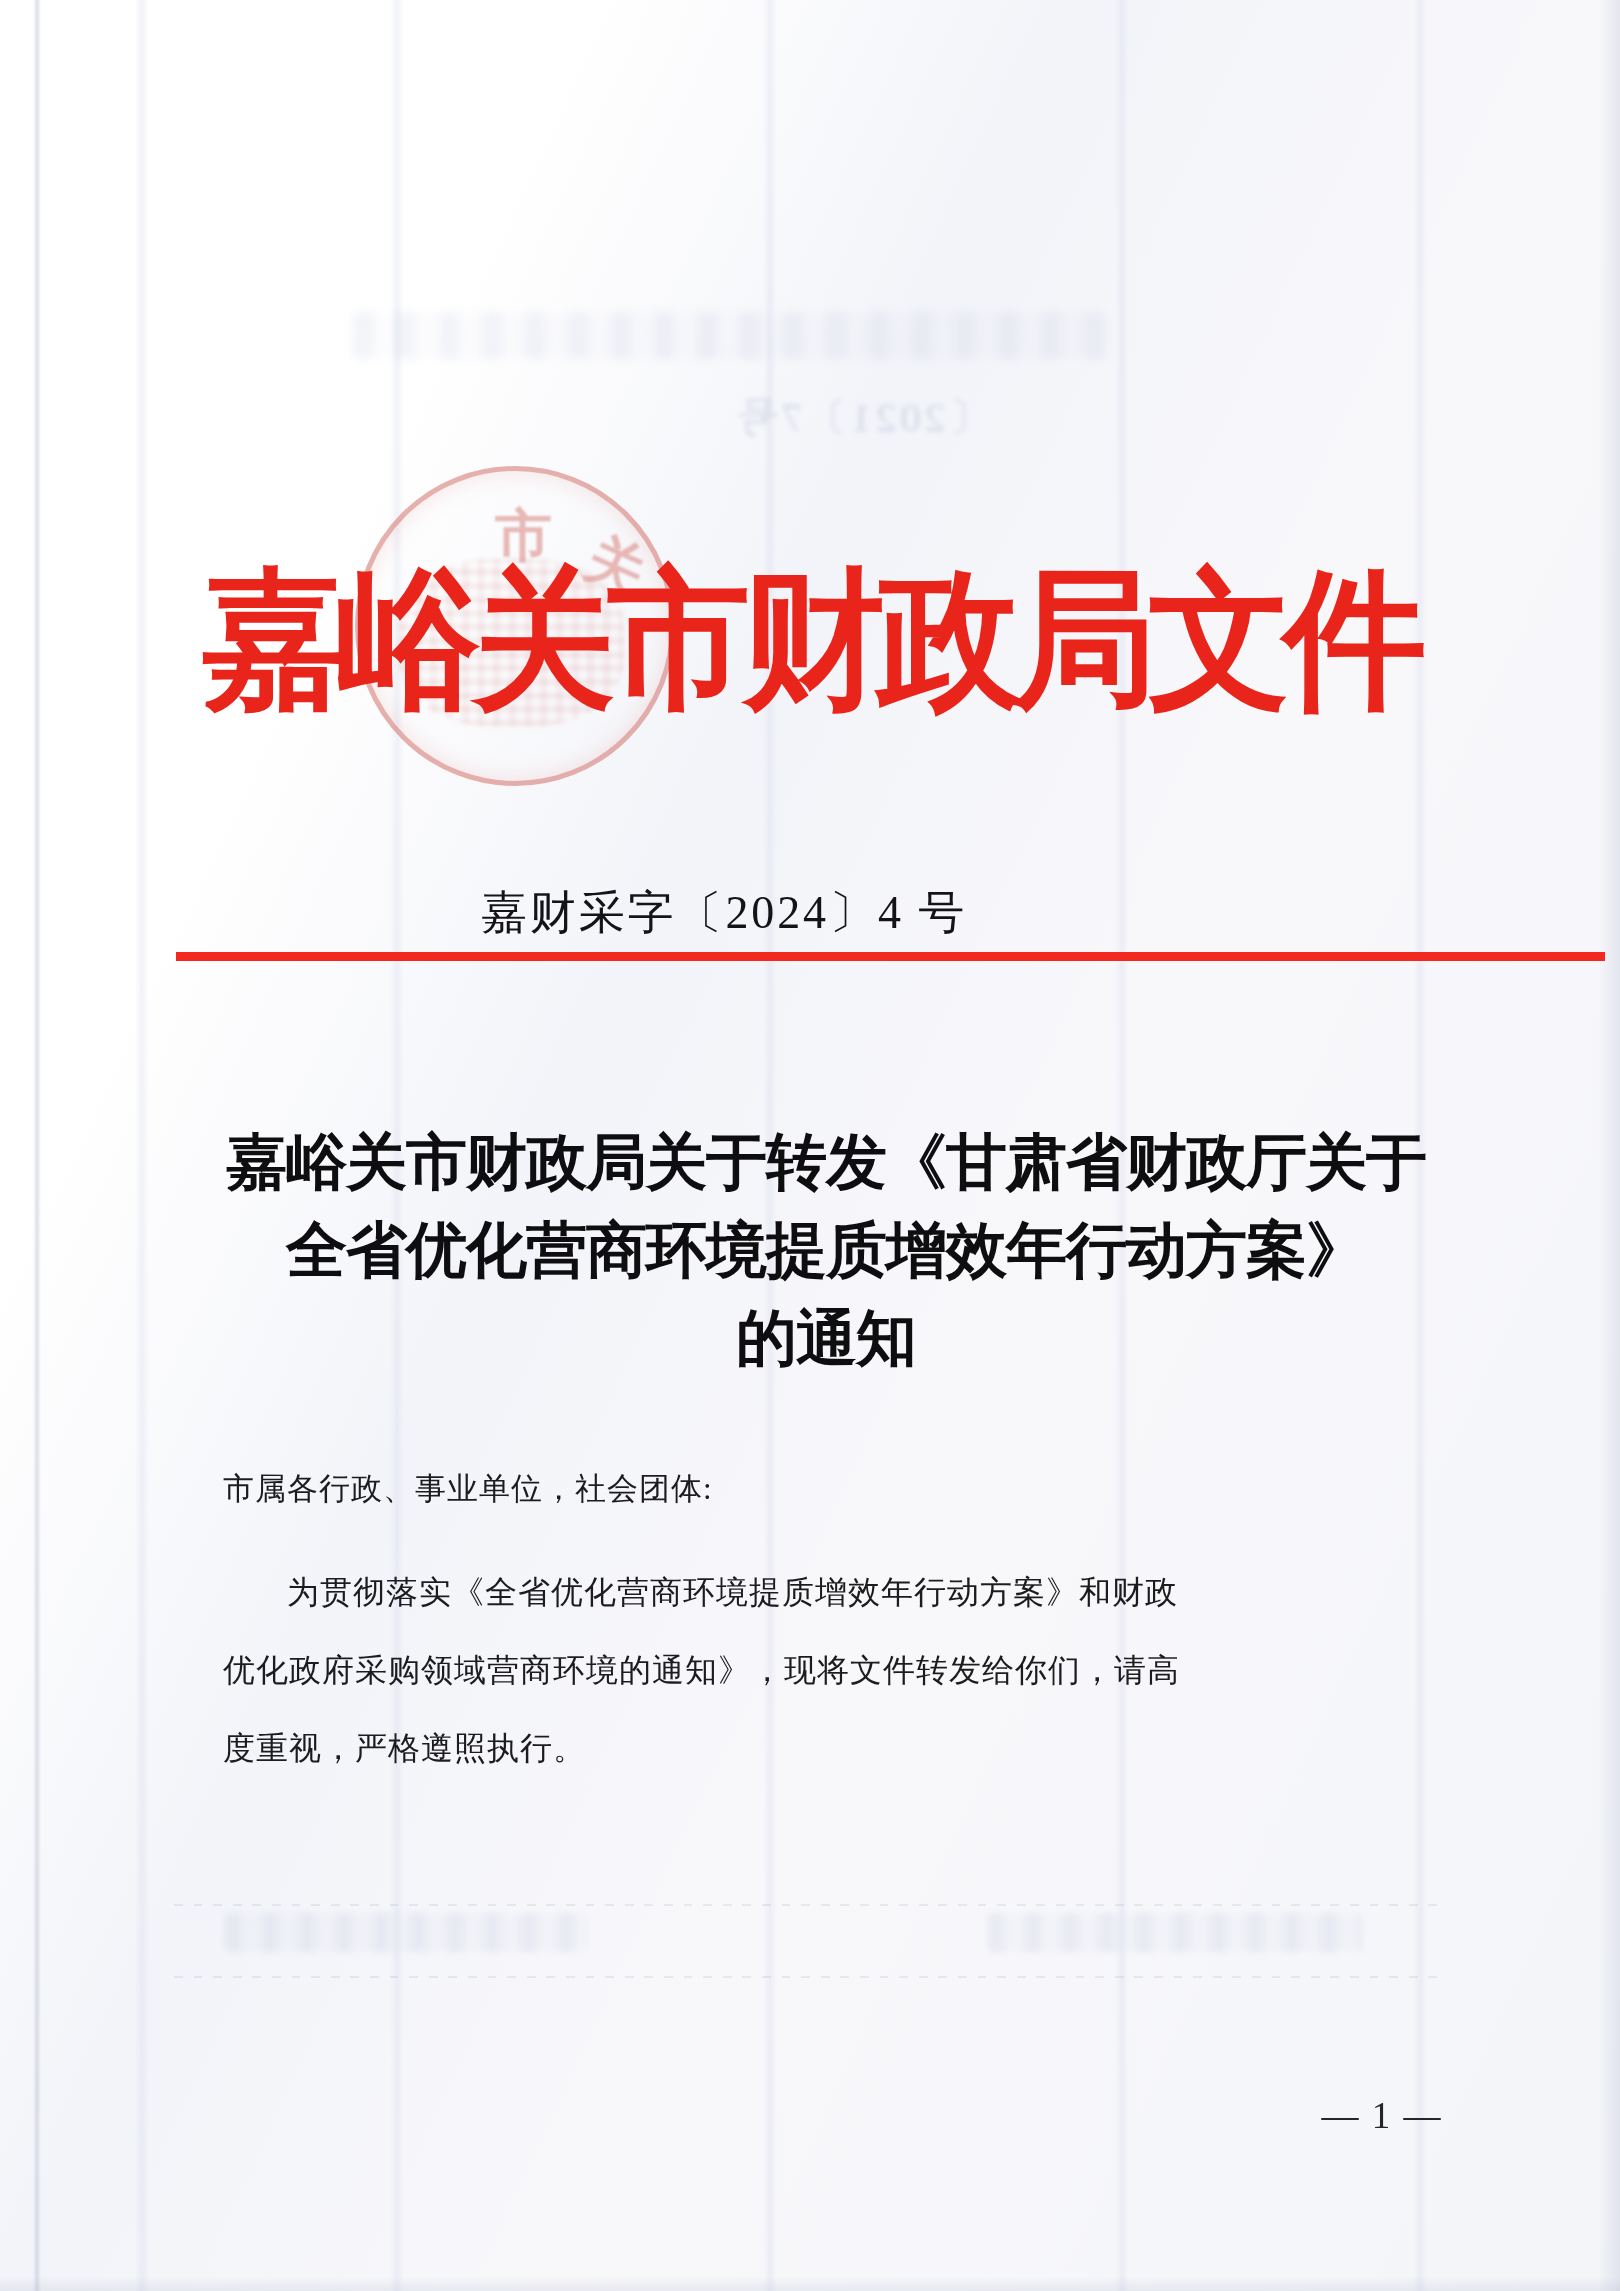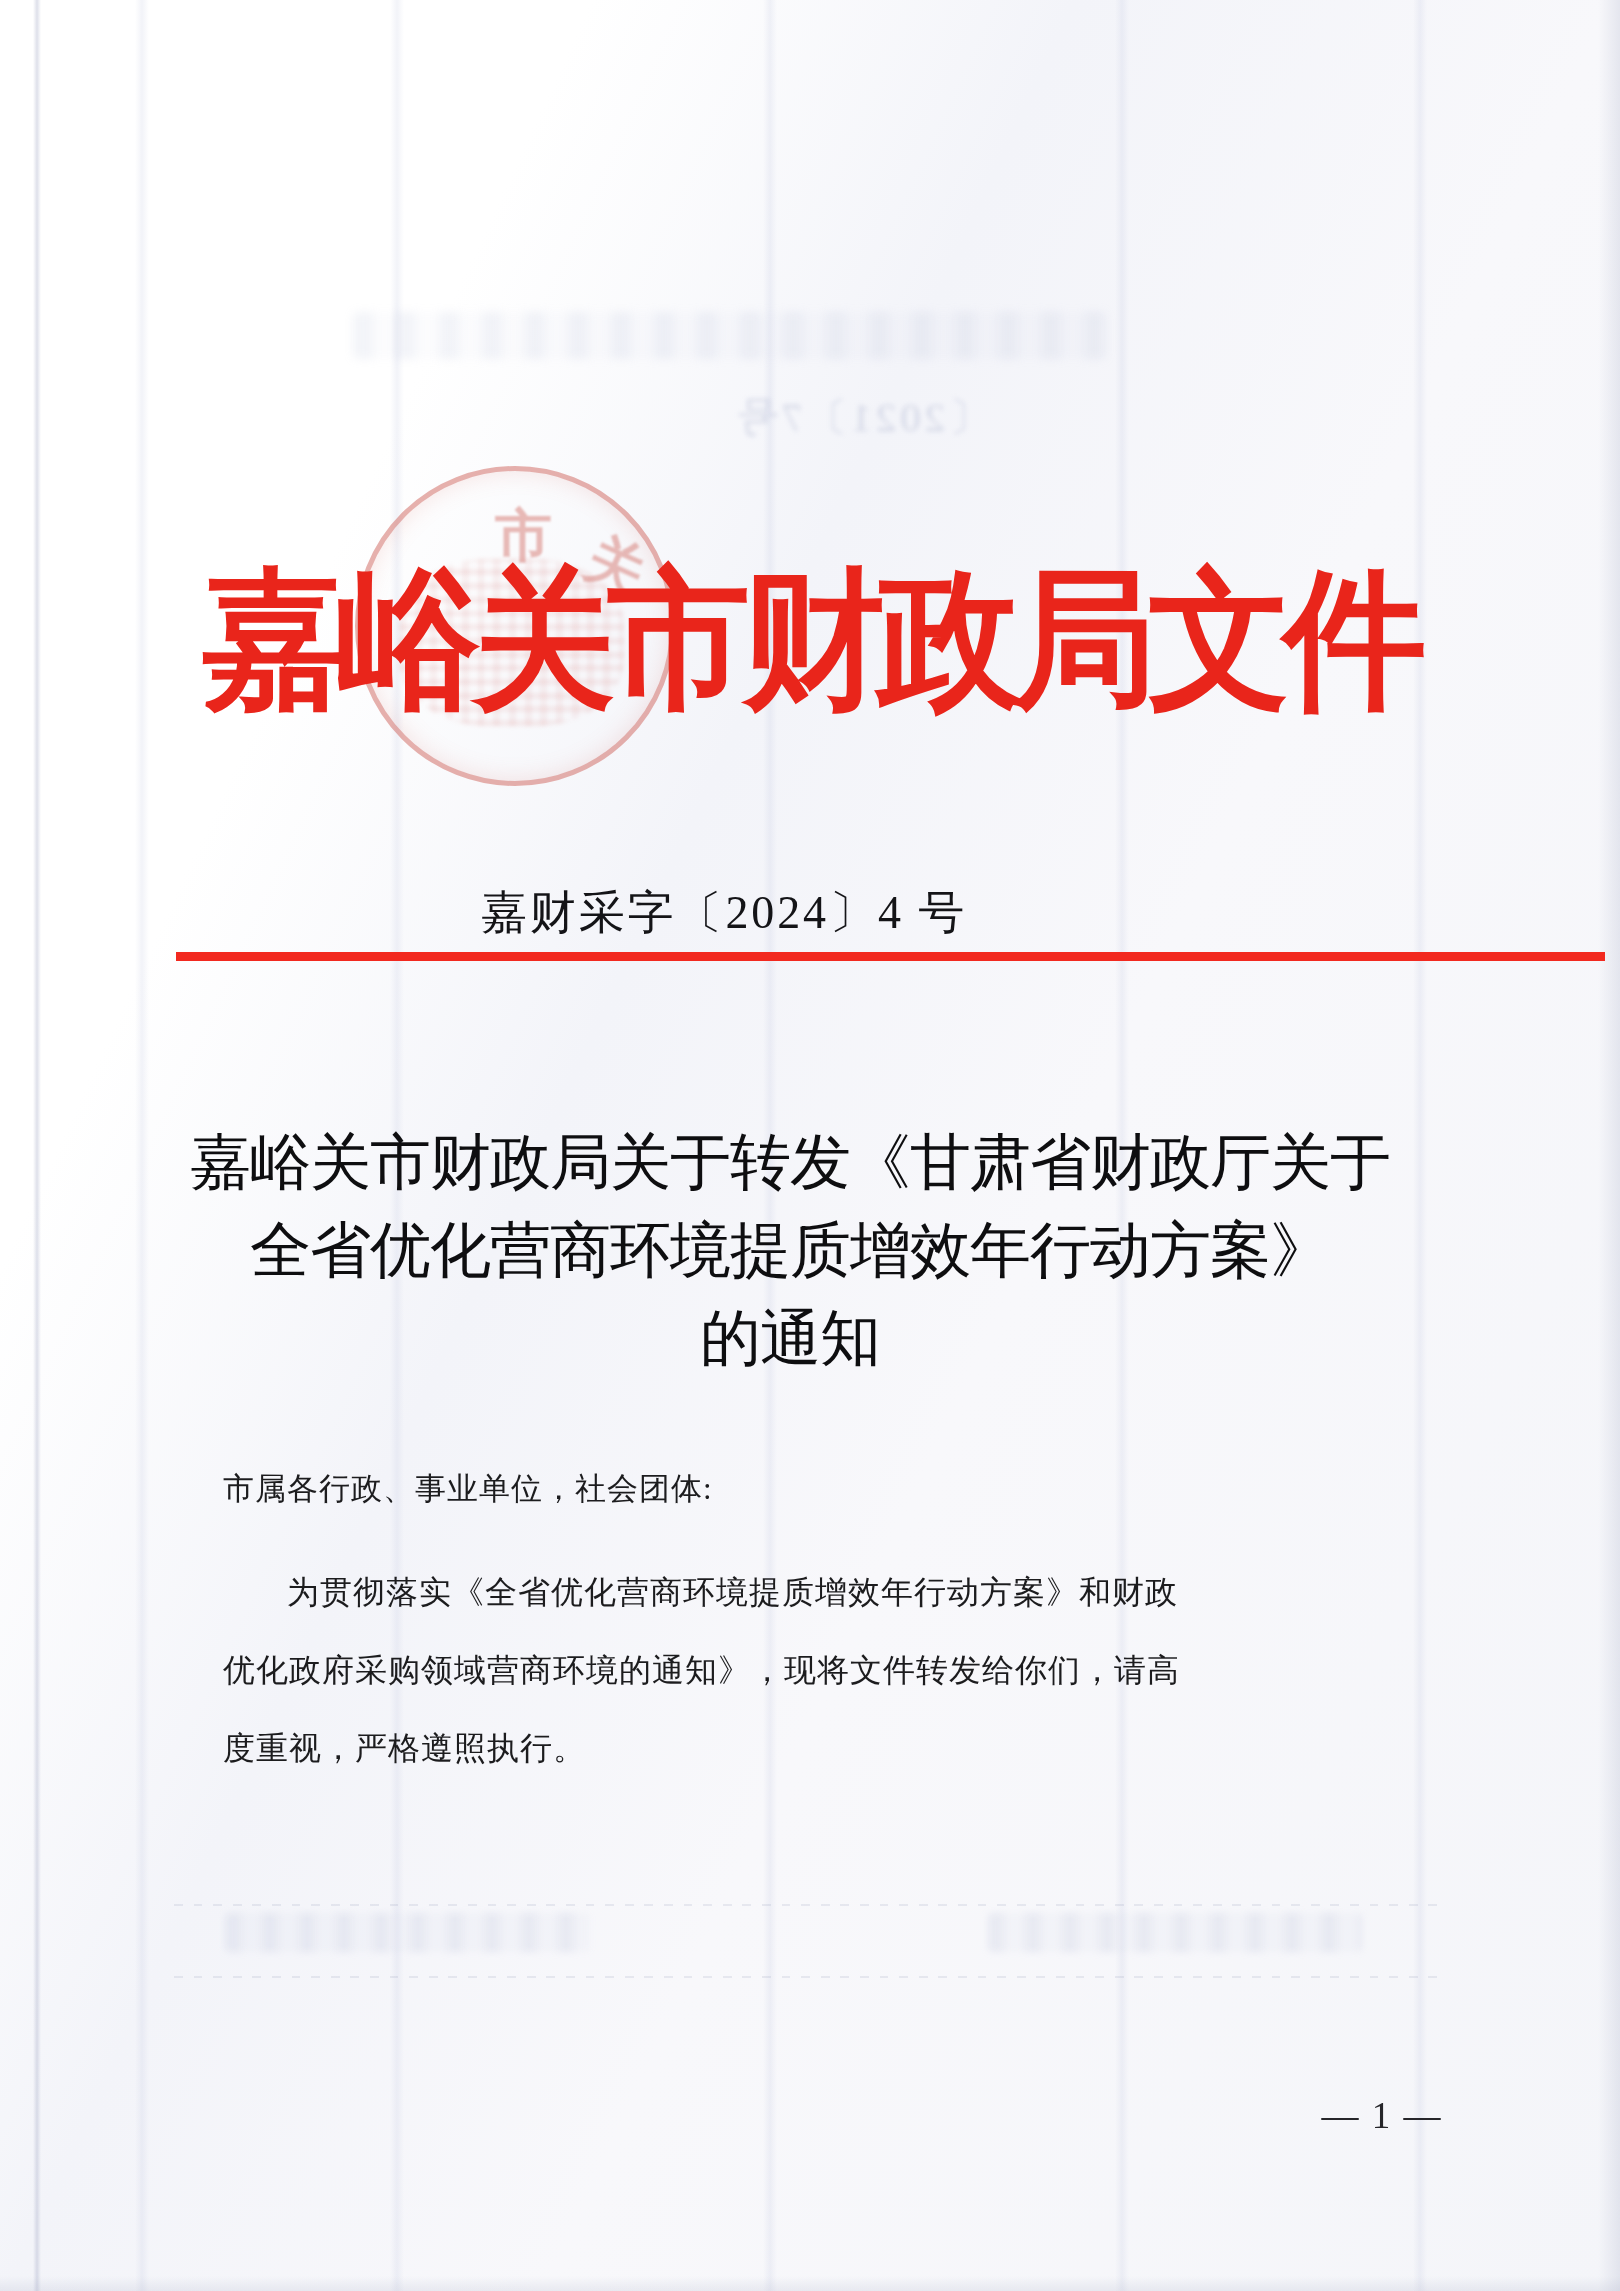--- a/index.html
+++ b/index.html
@@ -65,22 +65,22 @@
     font-size:143px;font-weight:900;letter-spacing:-7.8px;
     transform:scaleY(1.06);white-space:nowrap;}
 
   .doc-number{position:absolute;left:0;top:882px;width:1448px;
     text-align:center;color:#141417;font-size:46px;letter-spacing:2.9px;}
 
   .red-rule{position:absolute;left:176px;top:952px;width:1429px;height:8.8px;
     background:#f2291f;border:none;margin:0;}
 
   .doc-title{position:absolute;left:0;top:1119px;width:1580px;
-    text-align:center;color:#0e0e10;font-weight:400;
-    font-size:61px;line-height:88px;letter-spacing:-1px;}
+    text-align:center;color:#0e0e10;font-weight:700;
+    font-size:61px;line-height:88px;letter-spacing:-1px;padding-left:36px;}
 
   .salutation{position:absolute;left:223px;top:1468px;width:1235px;
     color:#1c1c1e;font-size:31px;letter-spacing:1px;}
 
   .body-block{position:absolute;left:223px;top:1553px;width:1230px;
     color:#1c1c1e;font-size:32px;line-height:78px;letter-spacing:1px;}
   .body-line{white-space:nowrap;}
   .body-line.indent{text-indent:2em;}
 
   .page-number{position:absolute;left:1274px;top:2094px;width:216px;

